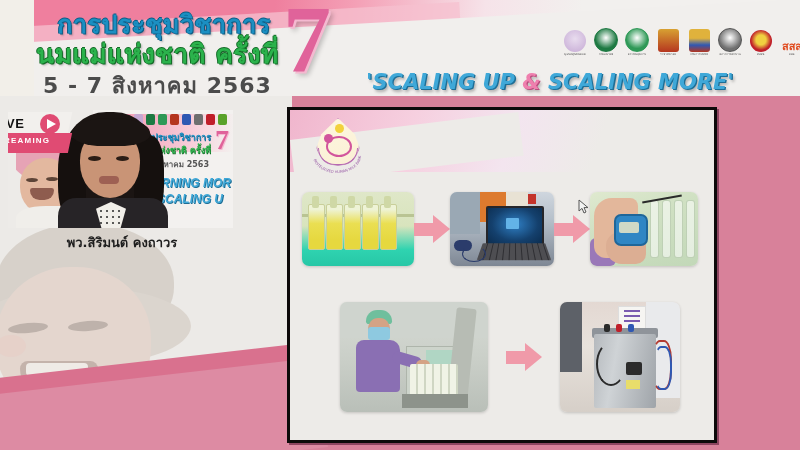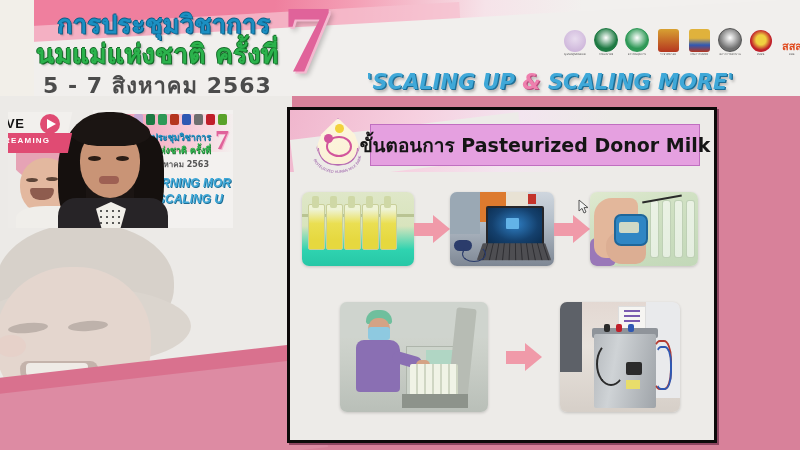--- a/index.html
+++ b/index.html
@@ -394,20 +394,21 @@
     <div class="live-badge">
       <div class="lb-top"></div>
       <div class="lb-bot"></div>
       <div class="lb-circ"></div>
       <div class="lb-tri"></div>
       <div class="lb-live">VE</div>
       <div class="lb-stream">TREAMING</div>
     </div>
   </div>
 
+  <div class="speaker-name">พว.สิริมนต์  คงถาวร</div>
 
   <div class="panel">
     <div class="panel-grad"></div>
     <div class="panel-grad2"></div>
 
     <div class="droplogo">
       <div class="dl-drop"></div>
       <div class="dl-yellow"></div>
       <div class="dl-baby"></div>
       <div class="dl-babyh"></div>
@@ -415,23 +416,20 @@
       <div class="dl-ring">
         <svg width="54" height="20" viewBox="0 0 54 20">
           <path id="arcp" d="M3,2 A24,17 0 0 0 51,2" fill="none" stroke="none"></path>
           <text font-size="3.6" fill="#9b5fa8" font-family="DejaVu Sans, sans-serif">
             <textPath href="#arcp" startOffset="6%">PASTEURIZED  HUMAN  MILK  BANK</textPath>
           </text>
         </svg>
       </div>
     </div>
 
-    <div class="panel-title">
-      <span>ขั้นตอนการ Pasteurized Donor Milk</span>
-    </div>
 
     <div class="row row1">
       <div class="photo p1">
         <div class="shelf" style="top:22px"></div>
         <div class="bott" style="left:6px"></div>
           <div class="neck" style="left:10px;bottom:58px"></div>
         <div class="bott" style="left:24px"></div>
           <div class="neck" style="left:28px;bottom:58px"></div>
         <div class="bott" style="left:42px"></div>
           <div class="neck" style="left:46px;bottom:58px"></div>

